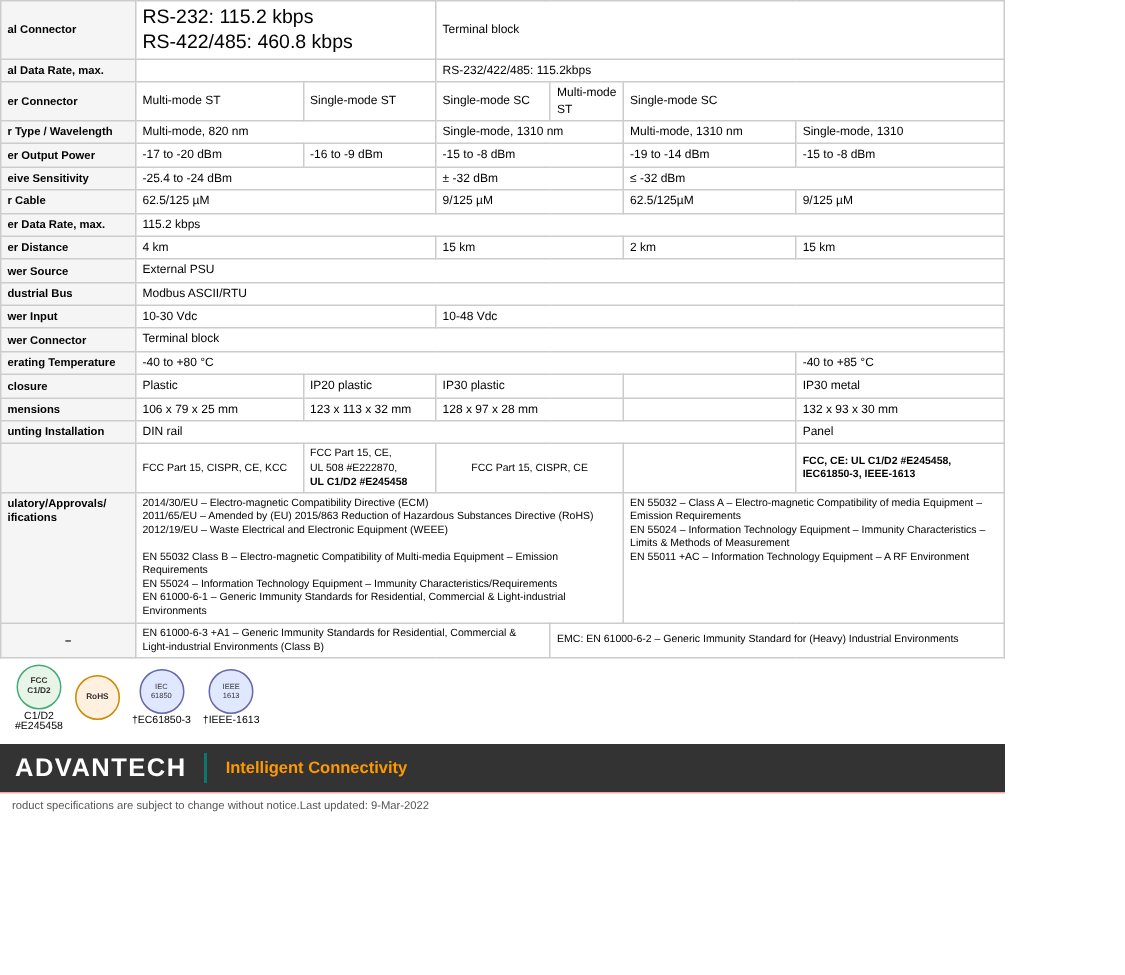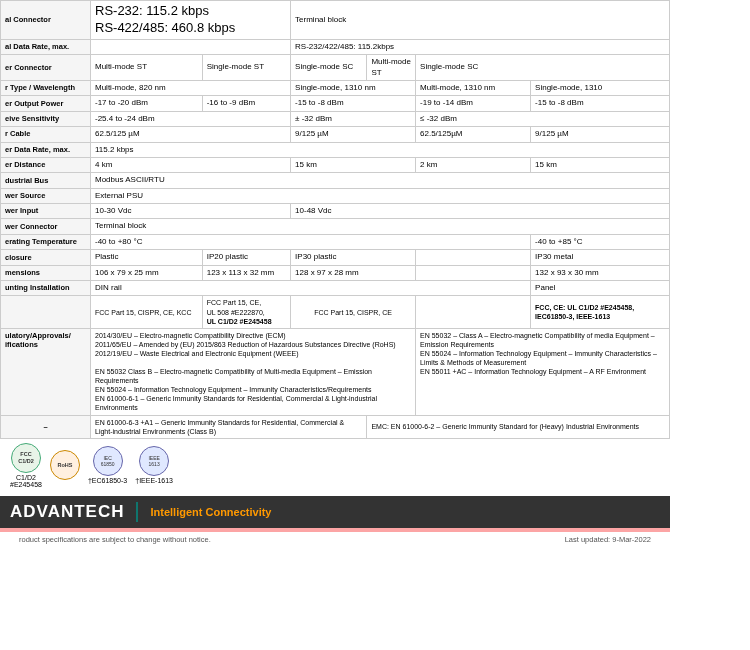--- a/index.html
+++ b/index.html
@@ -59,26 +59,26 @@
     }
 
     .footer-tagline {
       color: #f90;
       font-size: 11px;
       font-weight: bold;
     }
 
     .footer-bottom {
       display: flex;
-      justify-content: space-between;
-      padding: 3px 19px;
+      justify-content: flex-start;
+      padding: 3px 8px;
       font-size: 7.5px;
       color: #555;
       background: #fff;
-      border-top: 4px solid #fca5a5;
+      border-top: 1px solid #fca5a5;
     }
 
     .icons-row {
       display: flex;
       align-items: center;
       gap: 8px;
       padding: 4px 10px;
     }
 
     .icon-badge {
@@ -191,27 +191,27 @@
 
       <tr>
         <td class="row-label">er Distance</td>
         <td colspan="2" class="center">4 km</td>
         <td colspan="2" class="center">15 km</td>
         <td class="center">2 km</td>
         <td class="center">15 km</td>
       </tr>
 
       <tr>
+        <td class="row-label">wer Source</td>
+        <td colspan="6" class="center">External PSU</td>
+      </tr>
+
+      <tr>
         <td class="row-label">dustrial Bus</td>
         <td colspan="6" class="center">Modbus ASCII/RTU</td>
-      </tr>
-
-      <tr>
-        <td class="row-label">wer Source</td>
-        <td colspan="6" class="center">External PSU</td>
       </tr>
 
       <tr>
         <td class="row-label">wer Input</td>
         <td colspan="2">10-30 Vdc</td>
         <td colspan="4" class="center">10-48 Vdc</td>
       </tr>
 
       <tr>
         <td class="row-label">wer Connector</td>

